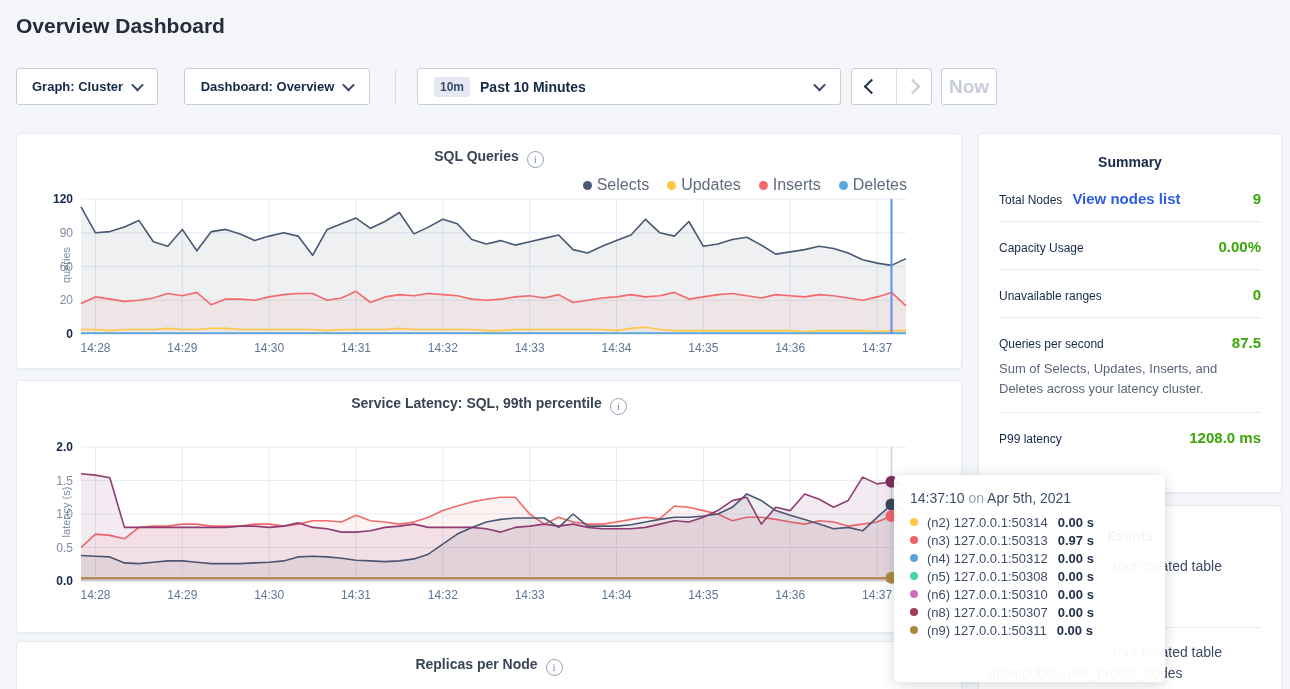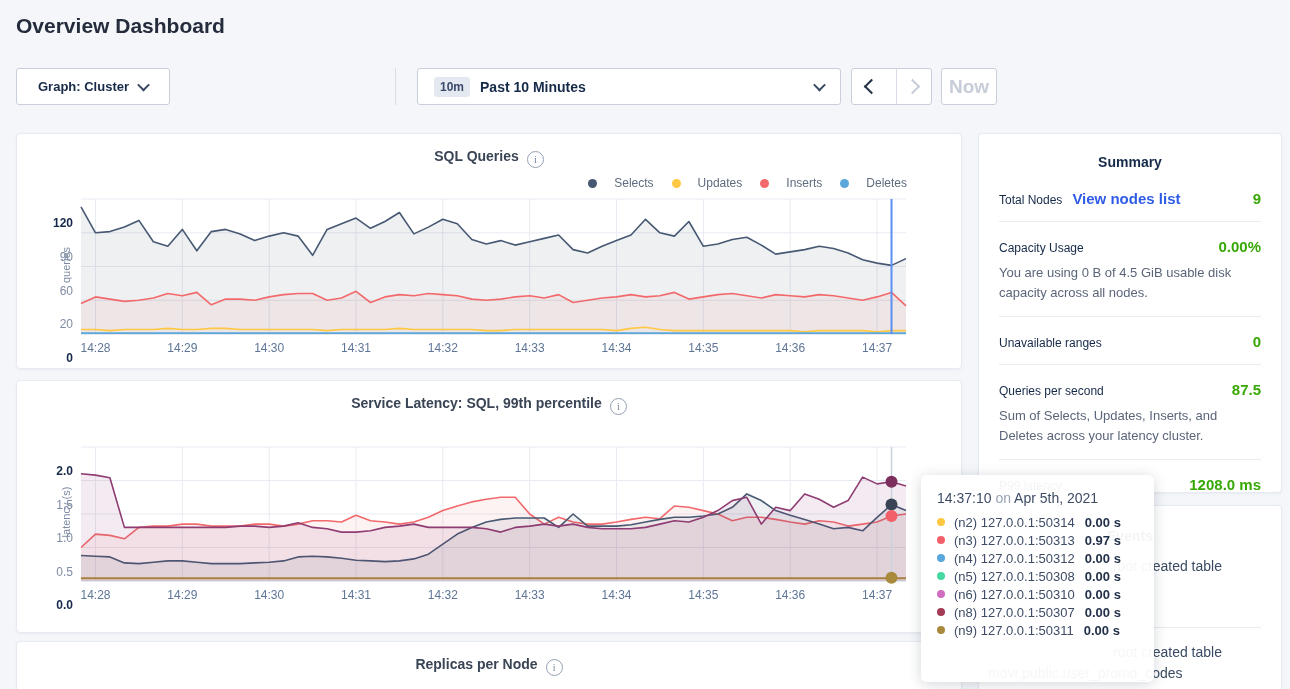--- a/index.html
+++ b/index.html
@@ -21,62 +21,66 @@
   .arrow.right{transform:rotate(-45deg);margin-right:4px;}
   .arrow.disabled{border-color:var(--disabled,#C6CCD8);}
   .now-btn{font-size:19px;color:var(--disabled,#C6CCD8);cursor:default;}
   .vdiv{position:absolute;left:395px;top:68px;height:37px;width:1px;background:#D9DEE6;}
   .card{position:absolute;background:#fff;border:1px solid var(--card-border,#E6EAF1);border-radius:4px;
         box-shadow:0 1px 3px rgba(40,50,70,0.05);box-sizing:border-box;}
   .chart-title{text-align:center;padding-top:14px;font-size:14px;font-weight:bold;color:var(--text,#394455);}
   .info-icon{display:inline-block;width:15px;height:15px;border:1px solid #93A0B4;border-radius:50%;color:#76859C;
              font-size:10px;line-height:15px;text-align:center;font-weight:normal;margin-left:8px;vertical-align:-2px;font-family:"Liberation Serif",serif;}
   .legend{position:absolute;right:54px;top:42px;display:flex;gap:18px;align-items:center;}
-  .legend-item{display:flex;align-items:center;gap:17px;font-size:12px;color:var(--legend-text,#5F6B7E);justify-content:space-between;}
+  .legend-item{display:flex;align-items:center;gap:5px;font-size:16px;color:var(--legend-text,#5F6B7E);justify-content:space-between;}
   .legend-dot{width:9px;height:9px;border-radius:50%;}
   .plot{position:absolute;}
   .plot svg{display:block;overflow:visible;}
-  .ytick{position:absolute;left:-52px;width:44px;text-align:right;font-size:12px;color:var(--tick,#7E8CA3);margin-top:24px;}
+  .ytick{position:absolute;left:-52px;width:44px;text-align:right;font-size:12px;color:var(--tick,#7E8CA3);}
   .ytick.strong{color:var(--tick-strong,#16294B);font-weight:bold;}
   .xtick{position:absolute;width:52px;text-align:center;font-size:12px;color:var(--xtick,#5E7597);}
   .axis-name{position:absolute;left:-58px;top:50%;transform:rotate(-90deg);transform-origin:center;font-size:11px;color:var(--tick,#7E8CA3);width:70px;text-align:center;margin-left:8px;margin-top:-8px;}
   .grid{stroke:#E8EBF2;stroke-width:1;}
   
   .sum-title{text-align:center;font-size:14px;font-weight:bold;color:var(--heading,#152949);padding:20px 0 4px;}
   .sumbody{padding:0 20px;}
   .sumrow{padding:16px 0 14px;border-bottom:1px solid var(--divider,#E8EBF1);}
   .sumrow:last-child{border-bottom:none;}
   .sumline{display:flex;align-items:baseline;}
   .sumlabel{font-size:12px;font-weight:normal;color:var(--heading,#152949);}
   .sumlink{font-size:15px;font-weight:bold;color:var(--link,#2E5CE6);margin-left:10px;cursor:pointer;}
   .sumval{margin-left:auto;font-size:15px;font-weight:bold;color:var(--green,#37A806);}
   .sumdesc{font-size:13px;color:var(--muted,#5B6579);line-height:1.5;margin-top:8px;}
   
-  .tooltip{position:absolute;left:921px;top:475px;width:233px;height:207px;background:rgba(255,255,255,0.95);
+  .tooltip{position:absolute;left:894px;top:475px;width:271px;height:207px;background:rgba(255,255,255,0.95);
            border-radius:6px;box-shadow:0 2px 14px rgba(40,50,70,0.20);padding:13px 16px;box-sizing:border-box;z-index:30;}
   .t-head{font-size:14px;color:#3E4C66;margin:2px 0 7px;}
   .t-on{color:var(--tooltip-on,#98A2B3);}
   .t-row{display:flex;align-items:center;font-size:13px;height:18px;}
   .t-dot{width:8px;height:8px;border-radius:50%;margin-right:9px;flex:none;}
   .t-addr{color:#3E4C66;white-space:nowrap;}
   .t-val{font-weight:bold;color:#22304A;margin-left:10px;white-space:nowrap;}
   
   .ev-title{text-align:center;font-size:14px;font-weight:bold;color:var(--heading,#152949);padding-top:22px;}
   .ev-line{position:absolute;font-size:14px;color:#3A4A63;white-space:nowrap;}
   .ev-divider{position:absolute;left:20px;right:20px;height:1px;background:var(--divider,#E8EBF1);}
 </style>
 </head>
 <body>
 
 <div id="app">
 
   <div class="page-title">Overview Dashboard</div>
 
-  <div class="ctrl" style="left:16px;width:154px;">
+  <div class="ctrl" style="left:16px;width:142px;">
     <span>Graph: Cluster</span>
+    <span class="chev"></span>
+  </div>
+  <div class="ctrl" style="left:184px;width:186px;">
+    <span>Dashboard: Overview</span>
     <span class="chev"></span>
   </div>
   <div class="vdiv"></div>
   <div class="ctrl timewin" style="left:417px;width:424px;">
     <span class="badge">10m</span>
     <span>Past 10 Minutes</span>
     <span class="chev"></span>
   </div>
   <div class="ctrl navgroup" style="left:851px;width:81px;">
     <div class="navcell">
@@ -225,21 +229,20 @@
           <span class="sumlabel">Total Nodes</span>
           <span class="sumlink">View nodes list</span>
           <span class="sumval">9</span>
         </div>
       </div>
       <div class="sumrow">
         <div class="sumline">
           <span class="sumlabel">Capacity Usage</span>
           <span class="sumval">0.00%</span>
         </div>
-        <div class="sumdesc">You are using 0 B of 4.5 GiB usable disk capacity across all nodes.</div>
       </div>
       <div class="sumrow">
         <div class="sumline">
           <span class="sumlabel">Unavailable ranges</span>
           <span class="sumval">0</span>
         </div>
       </div>
       <div class="sumrow">
         <div class="sumline">
           <span class="sumlabel">Queries per second</span>

